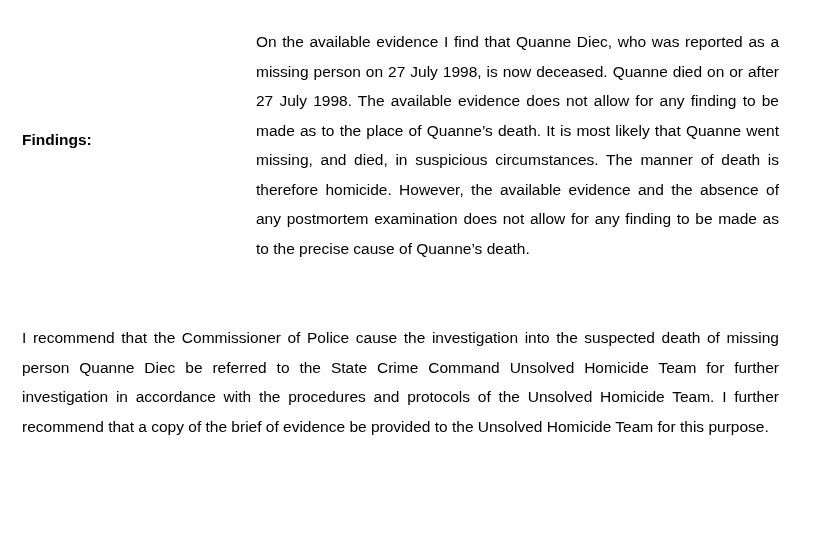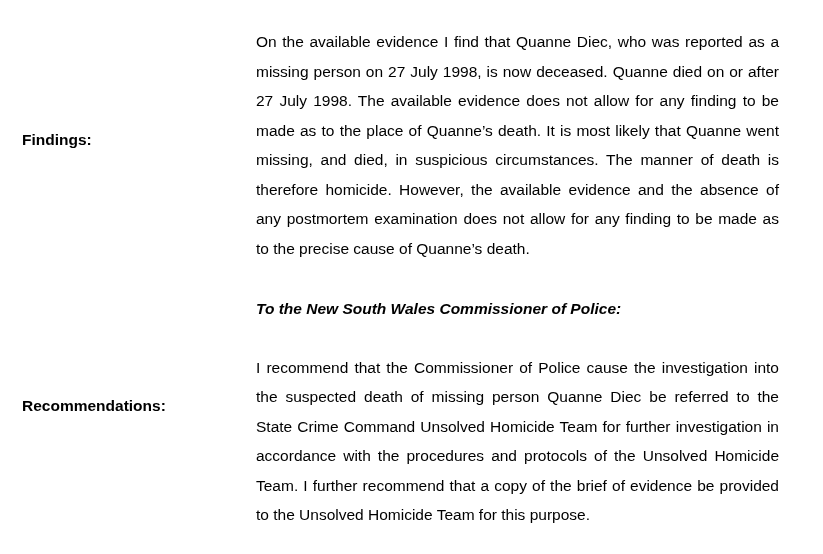--- a/index.html
+++ b/index.html
@@ -72,21 +72,19 @@
 <div class="page">
 
   <div class="row">
     <div class="label-col">Findings:</div>
     <div class="body-col">
       <p class="para justify-block">On the available evidence I find that Quanne Diec, who was reported as a missing person on 27 July 1998, is now deceased. Quanne died on or after 27 July 1998. The available evidence does not allow for any finding to be made as to the place of Quanne’s death. It is most likely that Quanne went missing, and died, in suspicious circumstances. The manner of death is therefore homicide. However, the available evidence and the absence of any postmortem examination does not allow for any finding to be made as to the precise cause of Quanne’s death.</p>
     </div>
   </div>
 
   <div class="row">
-    <div class="label-col">Recommendations:</div>
     <div class="body-col">
-      <p class="subheading">To the New South Wales Commissioner of Police:</p>
       <div class="gap"></div>
       <p class="para justify-block">I recommend that the Commissioner of Police cause the investigation into the suspected death of missing person Quanne Diec be referred to the State Crime Command Unsolved Homicide Team for further investigation in accordance with the procedures and protocols of the Unsolved Homicide Team. I further recommend that a copy of the brief of evidence be provided to the Unsolved Homicide Team for this purpose.</p>
     </div>
   </div>
 
 </div>
 
 </body></html>

